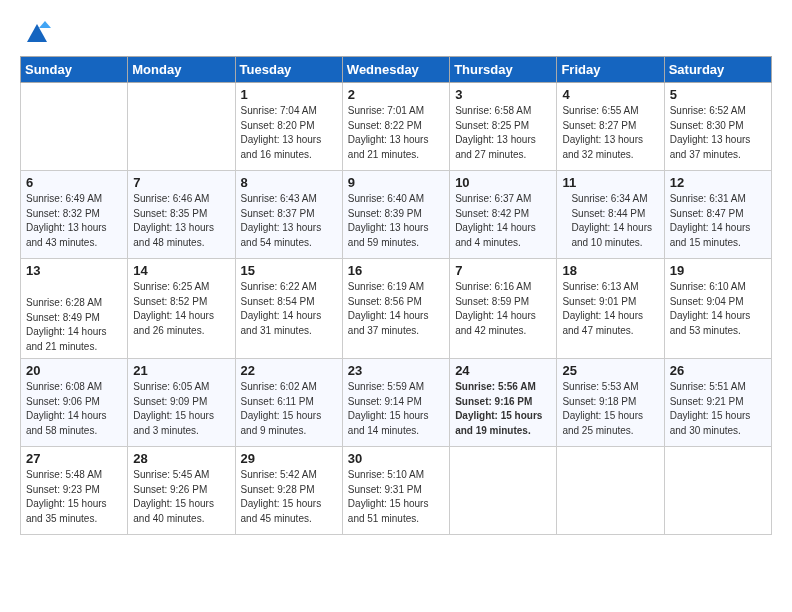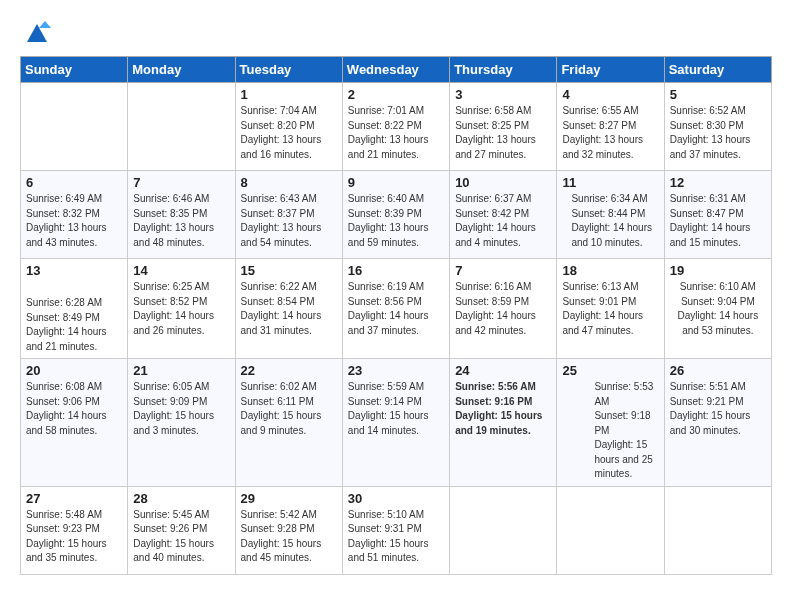--- a/index.html
+++ b/index.html
@@ -237,21 +237,21 @@
 Daylight: 14 hours and 42 minutes.</div>
           </td>
           <td>
             <div class="day-num">18</div>
             <div class="day-info" style="white-space: pre-line;">Sunrise: 6:13 AM
 Sunset: 9:01 PM
 Daylight: 14 hours and 47 minutes.</div>
           </td>
           <td>
             <div class="day-num">19</div>
-            <div class="day-info" style="white-space: pre-line; text-align: center;">Sunrise: 6:10 AM
+            <div class="day-info" style="white-space: pre-line;">Sunrise: 6:10 AM
 Sunset: 9:04 PM
 Daylight: 14 hours and 53 minutes.</div>
           </td>
         </tr>
         <tr>
           <td>
             <div class="day-num">20</div>
             <div class="day-info" style="white-space: pre-line;">Sunrise: 6:08 AM
 Sunset: 9:06 PM
 Daylight: 14 hours and 58 minutes.</div>
@@ -275,21 +275,21 @@
 Daylight: 15 hours and 14 minutes.</div>
           </td>
           <td>
             <div class="day-num">24</div>
             <div class="day-info" style="white-space: pre-line; font-weight: bold;">Sunrise: 5:56 AM
 Sunset: 9:16 PM
 Daylight: 15 hours and 19 minutes.</div>
           </td>
           <td>
             <div class="day-num">25</div>
-            <div class="day-info" style="white-space: pre-line; margin-left: 32px;">Sunrise: 5:53 AM
+            <div class="day-info" style="white-space: pre-line;">Sunrise: 5:53 AM
 Sunset: 9:18 PM
 Daylight: 15 hours and 25 minutes.</div>
           </td>
           <td>
             <div class="day-num">26</div>
             <div class="day-info" style="white-space: pre-line;">Sunrise: 5:51 AM
 Sunset: 9:21 PM
 Daylight: 15 hours and 30 minutes.</div>
           </td>
         </tr>

